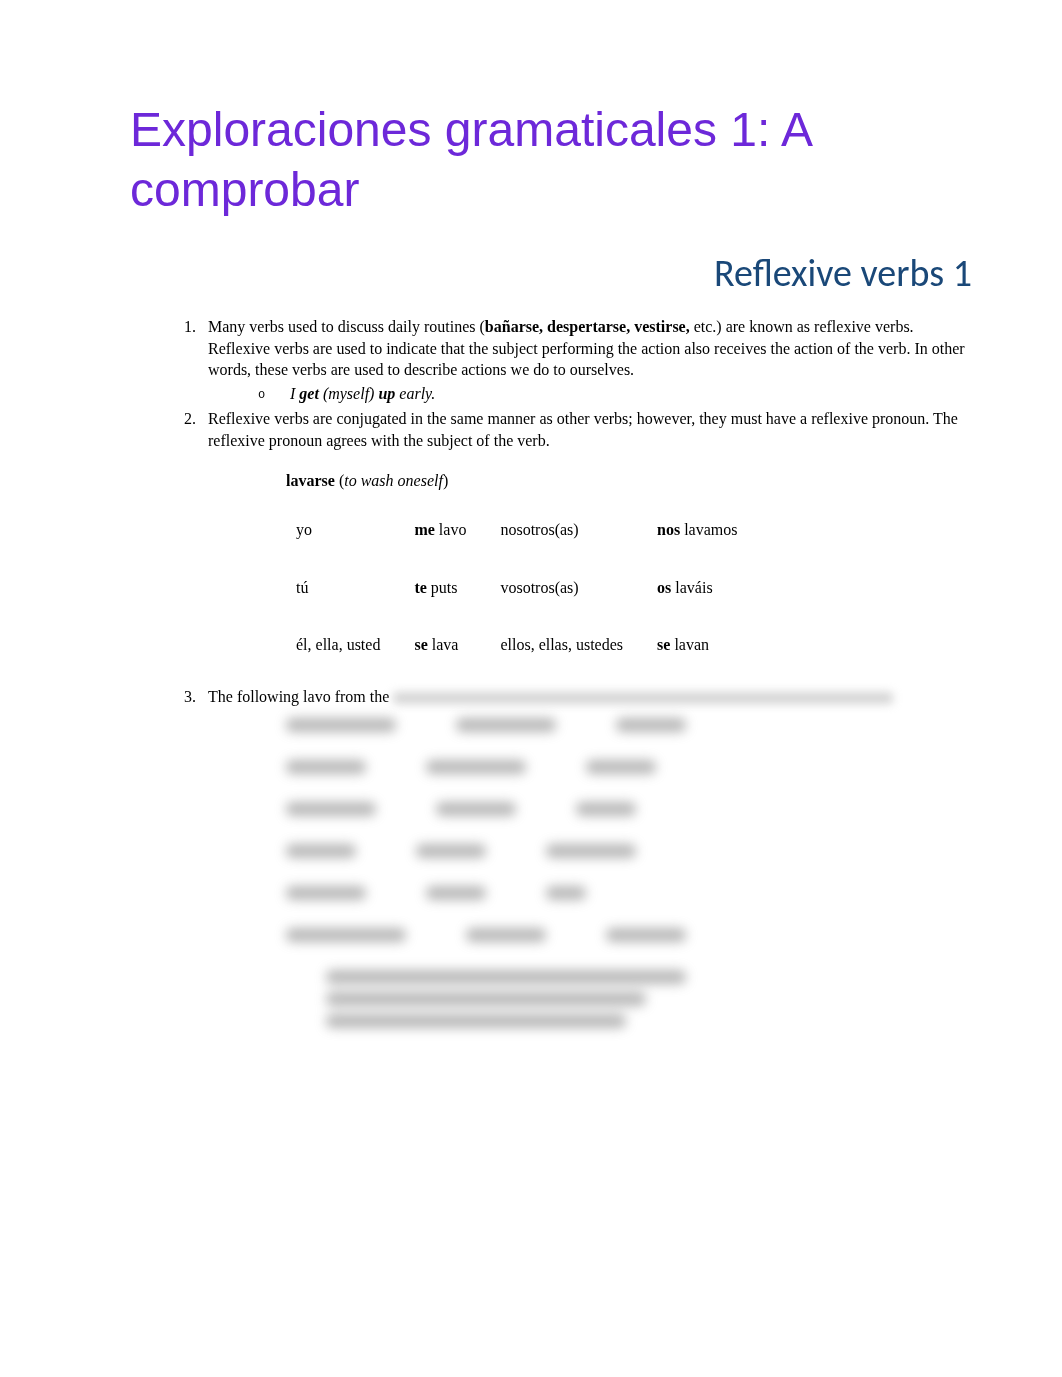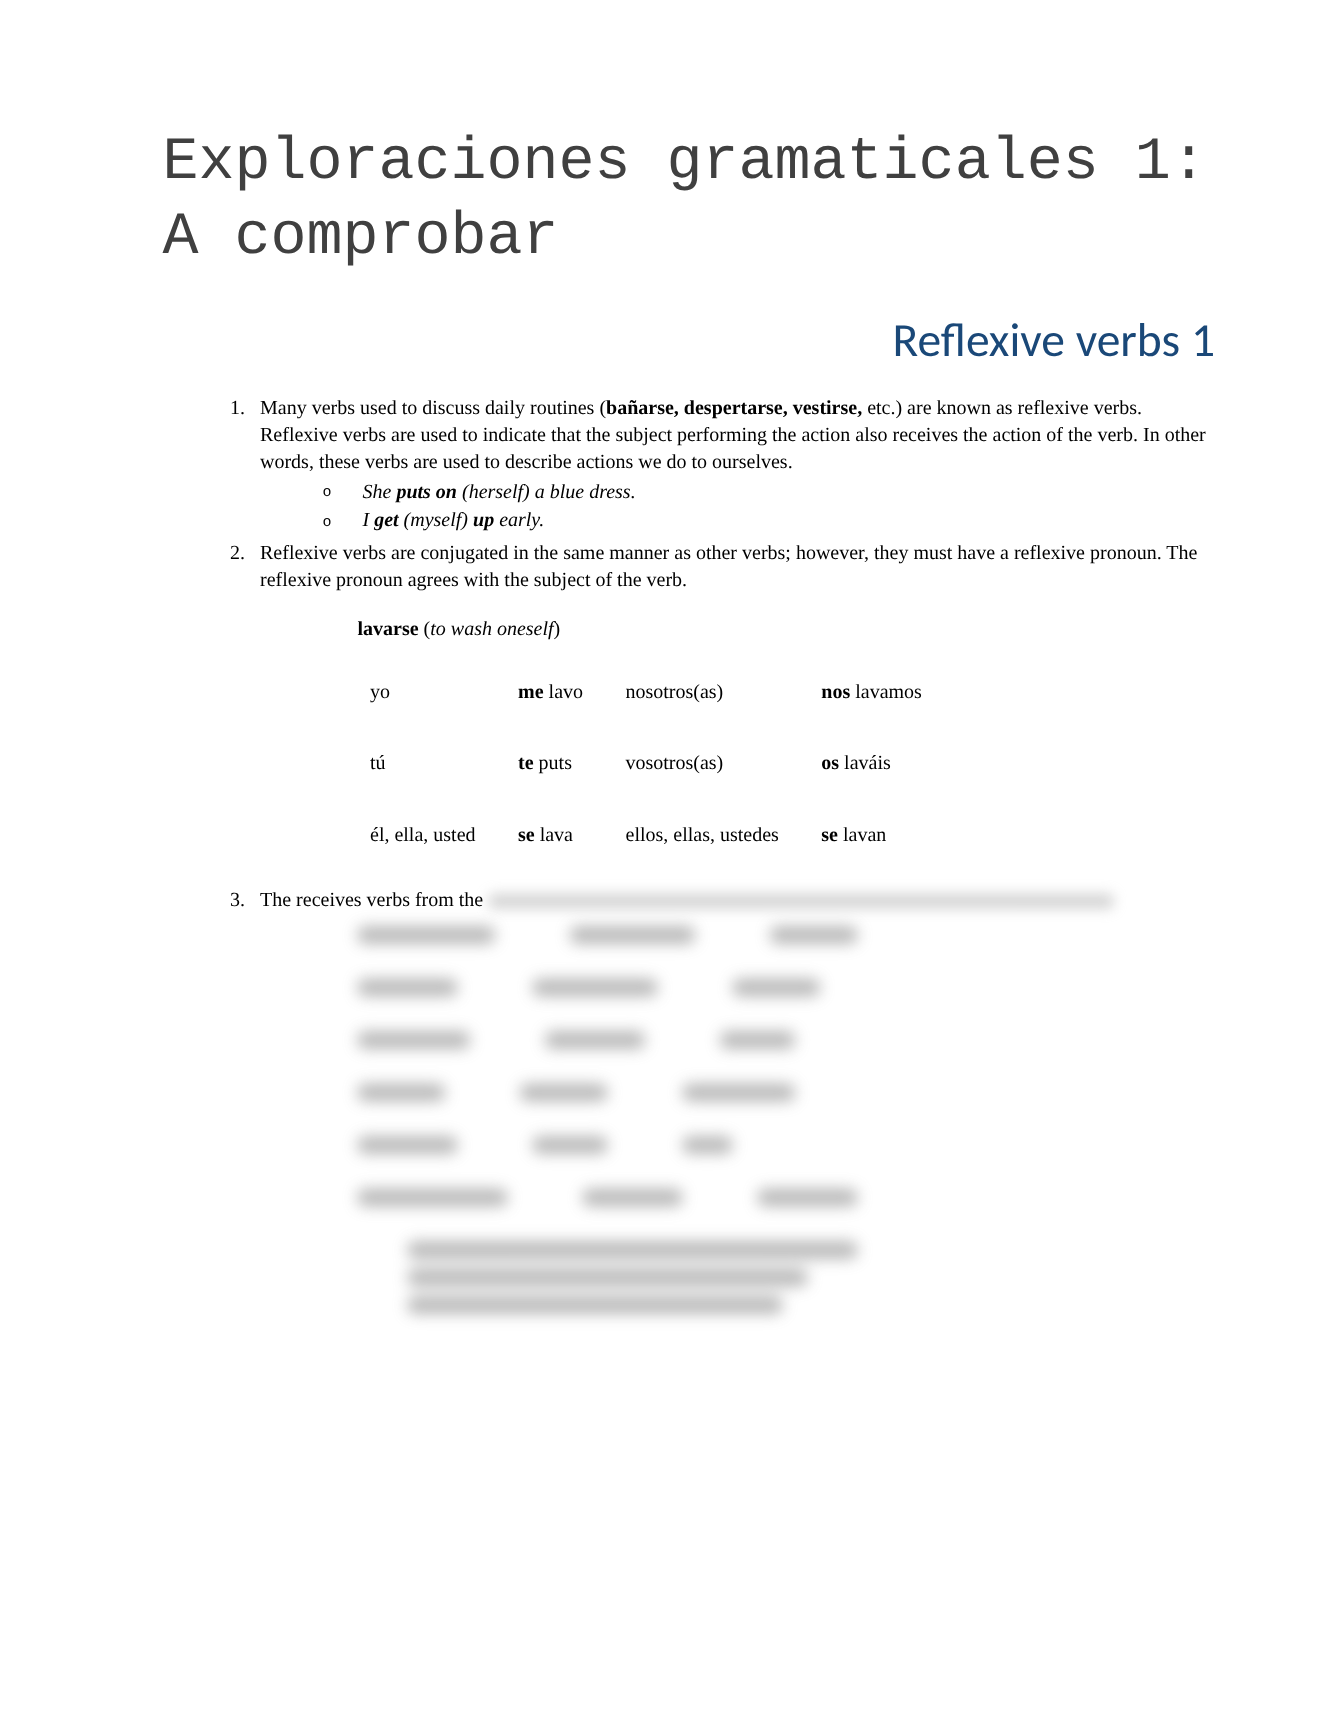--- a/index.html
+++ b/index.html
@@ -8,23 +8,23 @@
       padding: 0;
     }
     body {
       background: #ffffff;
       font-family: "Times New Roman", Times, serif;
       color: #000;
       width: 1062px;
       padding: 100px 90px 60px 130px;
     }
     h1 {
-      font-family: Liberation Mono, monospace;
+      font-family: Liberation Sans, sans-serif;
       font-weight: 300;
-      color: #404040;
+      color: #6d28d9;
       font-size: 48px;
       line-height: 1.25;
       margin-bottom: 30px;
     }
     h2 {
       font-family: Calibri, "Segoe UI", Arial, sans-serif;
       font-weight: 300;
       color: #1a4878;
       font-size: 38px;
       margin-bottom: 20px;
@@ -113,23 +113,20 @@
 </head>
 <body>
 
 <h1>Exploraciones gramaticales 1: A comprobar</h1>
 <h2>Reflexive verbs 1</h2>
 
 <ol class="main-list">
   <li>
     <span>Many verbs used to discuss daily routines (</span><span class="bold">bañarse, despertarse, vestirse,</span><span> etc.) are known as reflexive verbs. Reflexive verbs are used to indicate that the subject performing the action also receives the action of the verb. In other words, these verbs are used to describe actions we do to ourselves.</span>
     <ul class="sub-list">
-      <li>
-        <span class="italic">She </span><span class="bold italic">puts on</span><span class="italic"> (herself) a blue dress.</span>
-      </li>
       <li>
         <span class="italic">I </span><span class="bold italic">get</span><span class="italic"> (myself) </span><span class="bold italic">up</span><span class="italic"> early.</span>
       </li>
     </ul>
   </li>
 
   <li>
     <span>Reflexive verbs are conjugated in the same manner as other verbs; however, they must have a reflexive pronoun. The reflexive pronoun agrees with the subject of the verb.</span>
 
     <div class="table-caption">
@@ -154,21 +151,21 @@
         <td>él, ella, usted</td>
         <td><span class="bold">se</span><span> lava</span></td>
         <td>ellos, ellas, ustedes</td>
         <td><span class="bold">se</span><span> lavan</span></td>
       </tr>
     </tbody>
       </table>
   </li>
 
   <li class="li-3">
-    <span>The receives verbs from the </span><span class="blur-inline"></span>
+    <span>The following lavo from the </span><span class="blur-inline"></span>
 
     <div class="blur-section">
       <div class="blur-row">
         <div class="blur-item" style="width:110px"></div>
         <div class="blur-item" style="width:100px"></div>
         <div class="blur-item" style="width:70px"></div>
       </div>
       <div class="blur-row">
         <div class="blur-item" style="width:80px"></div>
         <div class="blur-item" style="width:100px"></div>

